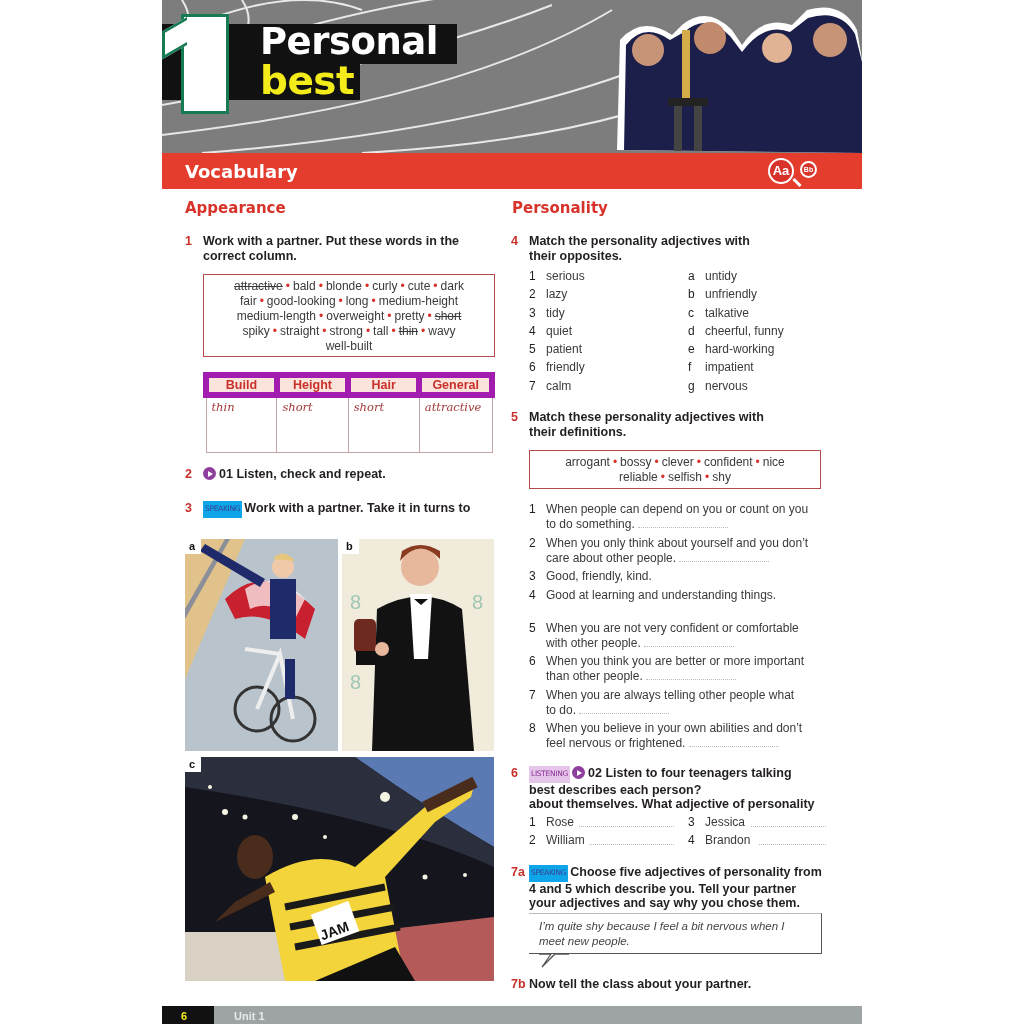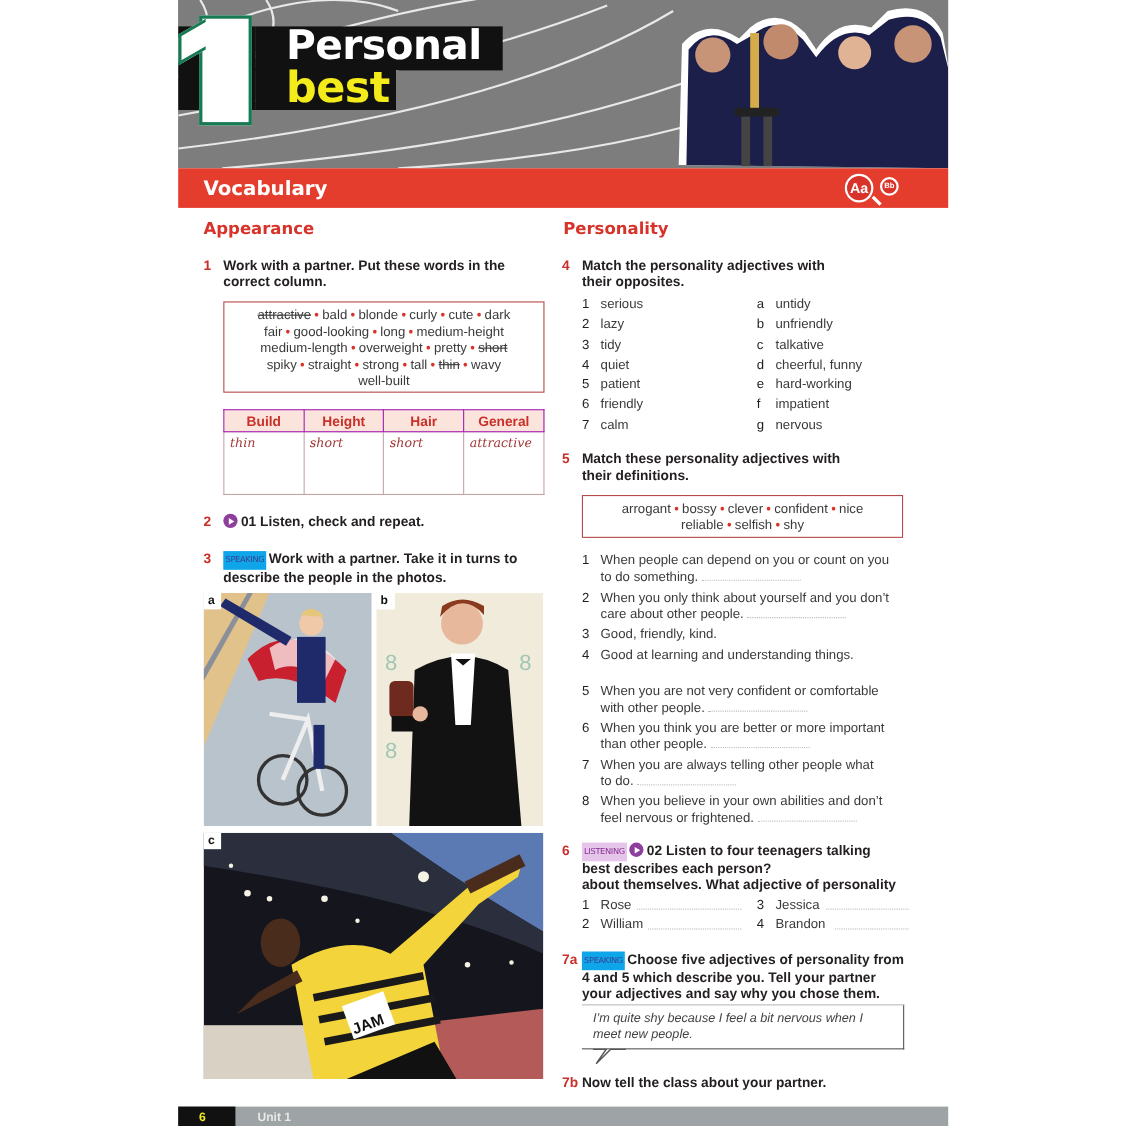--- a/index.html
+++ b/index.html
@@ -32,21 +32,21 @@
   .tag.listen { background: #e5c6ea; color: #8a2f96; }
   .play { display: inline-block; width: 13px; height: 13px; border-radius: 50%; background: #8e3e9c; vertical-align: -2px; position: relative; margin-right: 3px; }
   .play::after { content: ""; position: absolute; left: 5px; top: 3.5px; border-left: 5px solid #fff; border-top: 3px solid transparent; border-bottom: 3px solid transparent; }
 
   .wordbox { position: absolute; border: 1.5px solid #b64a4a; text-align: center; font-size: 12px; line-height: 15px; color: #3a3a3a; padding: 4px 6px; }
   .wordbox .w { white-space: nowrap; }
   .wordbox .dot { color: #d8332a; margin: 0 3px; }
   .strike { text-decoration: line-through; }
 
   table.cols { position: absolute; border-collapse: collapse; }
-  table.cols th { background: #fbe4dc; color: #c9302a; font-weight: bold; font-size: 12.5px; height: 20px; border: 1px solid #a21caf; width: 73px; }
+  table.cols th { background: #fbe4dc; color: #c9302a; font-weight: bold; font-size: 12.5px; height: 20px; border: 6px solid #a21caf; width: 73px; }
   table.cols td { height: 57px; border: 1px solid #c5a5a5; vertical-align: top; padding: 2px 5px; font-family: "DejaVu Serif", serif; font-style: italic; font-size: 11.5px; color: #a33a3a; }
 
   .photo { position: absolute; overflow: hidden; }
   .photo .lbl { position: absolute; left: 0; top: 0; background: #fff; font-weight: bold; font-size: 11px; padding: 1px 6px 2px 4px; color: #111; }
 
   .match { position: absolute; font-size: 12px; line-height: 18.3px; color: #3a3a3a; }
   .match .row { position: relative; height: 18.3px; }
   .match .n { position: absolute; left: 0; color: #231f20; }
   .match .t { position: absolute; left: 17px; }
 
@@ -137,21 +137,20 @@
 
   <div class="ex" style="left:41px;top:467px;width:280px;">
     <span class="num">2</span>
     <span class="play"></span><span>01</span>
     <span>Listen, check and repeat.</span>
   </div>
 
   <div class="ex" style="left:41px;top:501px;width:290px;">
     <span class="num">3</span>
     <div><span class="tag">SPEAKING</span><span>Work with a partner. Take it in turns to</span></div>
-    <div>describe the people in the photos.</div>
   </div>
 
   <div class="photo" style="left:23px;top:539px;width:153px;height:212px;">
     <svg width="153" height="212" viewBox="0 0 153 212">
       <rect width="153" height="212" fill="#b9c3cc"></rect>
       <path d="M0 0 L60 0 L0 140 Z" fill="#e1c28a"></path>
       <path d="M0 70 L40 0 L45 0 L0 80 Z" fill="#8a8f99"></path>
       <path d="M40 60 Q 80 20 130 70 L120 100 Q 80 70 50 80 Z" fill="#c8202e"></path>
       <path d="M60 50 Q 90 30 120 60 L110 80 Q 85 60 65 70 Z" fill="#ffffff" opacity="0.7"></path>
       <circle cx="98" cy="28" r="11" fill="#f0c9a8"></circle>

